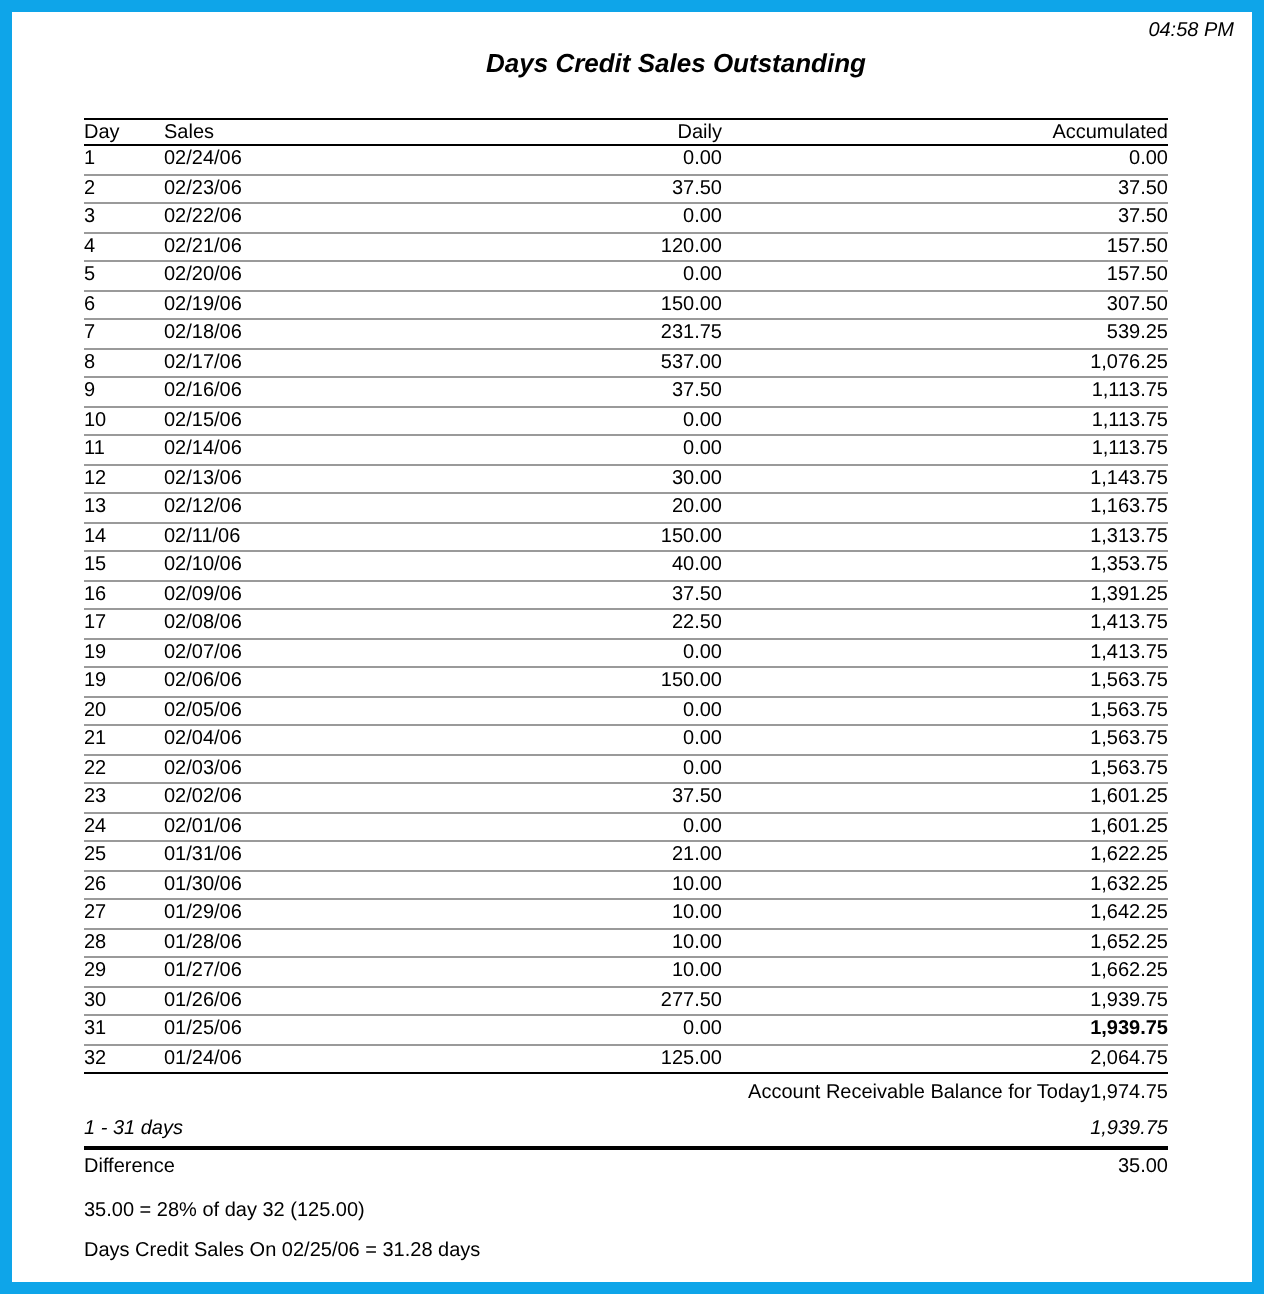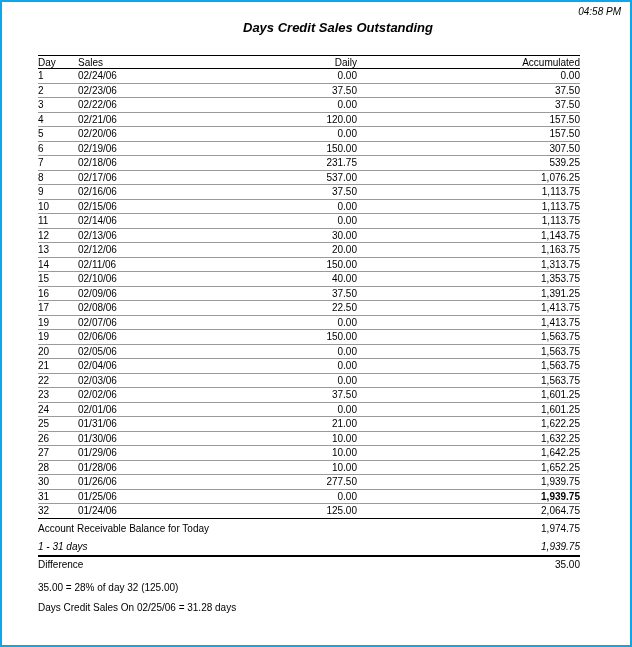--- a/index.html
+++ b/index.html
@@ -1,36 +1,36 @@
 <!DOCTYPE html>
 <html><head>
 <meta charset="utf-8">
 <style>
   html,body{margin:0;padding:0;background:#fff;}
   .page{
     position:relative;width:632px;height:647px;box-sizing:border-box;
-    border:2px solid #0ea5e9;background:#fff;color:#000;
+    border:6px solid #0ea5e9;background:#fff;color:#000;
     font-family:"Liberation Sans",sans-serif;overflow:hidden;
   }
   .timestamp{position:absolute;top:4px;right:9px;font-size:10px;font-style:italic;line-height:11px;}
   .title{position:absolute;top:19px;left:44px;right:0;text-align:center;
     font-size:13px;font-weight:bold;font-style:italic;line-height:14px;}
   .report{position:absolute;left:36px;top:53px;width:542px;}
   table{border-collapse:collapse;table-layout:fixed;width:542px;}
   th{font-weight:normal;font-size:10px;padding:0;height:12px;vertical-align:middle;
      border-top:1px solid #000;border-bottom:1px solid #000;}
   td{font-size:10px;padding:0;height:13.5px;vertical-align:middle;border-bottom:1px solid #9a9a9a;}
   tbody tr:last-child td{border-bottom:1px solid #000;margin-left:24px;}
   .al{text-align:left;}
   .ar{text-align:right;}
   .bold{font-weight:bold;}
   .summary-row{display:flex;justify-content:space-between;align-items:center;font-size:10px;}
   .summary-row .lbl{text-align:left;}
   .summary-row .val{text-align:right;}
-  .summary-row.r0{height:19px;}
+  .summary-row.r0{height:19px;justify-content:flex-end;}
   .summary-row.r1{height:17px;border-bottom:2px solid #000;font-style:italic;}
   .summary-row.r2{height:16px;}
   .note{font-size:10px;line-height:11px;margin-top:9px;}
 </style>
 </head>
 <body>
 
 <div class="page">
   <div class="timestamp">04:58 PM</div>
   <div class="title">Days Credit Sales Outstanding</div>
@@ -212,20 +212,26 @@
             <td class="al">27</td>
             <td class="al">01/29/06</td>
             <td class="ar">10.00</td>
             <td class="ar">1,642.25</td>
           </tr>
           <tr>
             <td class="al">28</td>
             <td class="al">01/28/06</td>
             <td class="ar">10.00</td>
             <td class="ar">1,652.25</td>
+          </tr>
+          <tr>
+            <td class="al">29</td>
+            <td class="al">01/27/06</td>
+            <td class="ar">10.00</td>
+            <td class="ar">1,662.25</td>
           </tr>
           <tr>
             <td class="al">30</td>
             <td class="al">01/26/06</td>
             <td class="ar">277.50</td>
             <td class="ar">1,939.75</td>
           </tr>
           <tr>
             <td class="al">31</td>
             <td class="al">01/25/06</td>

